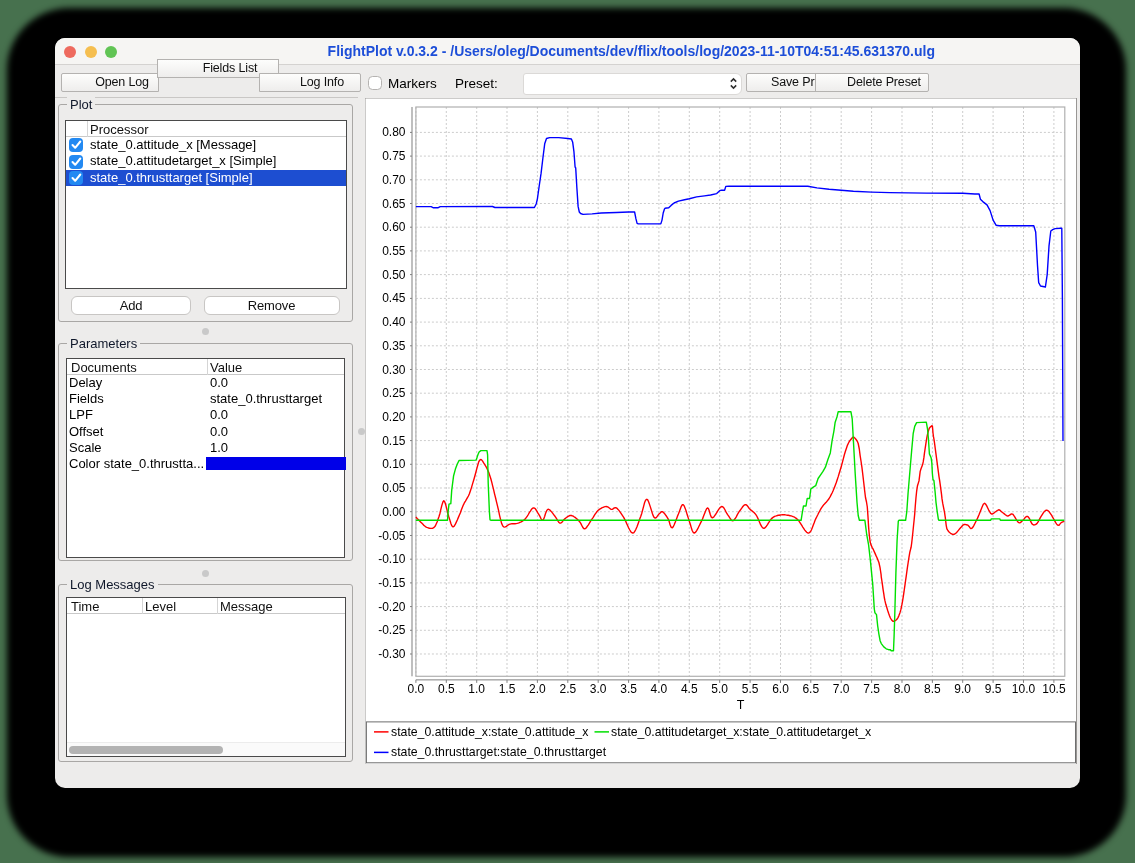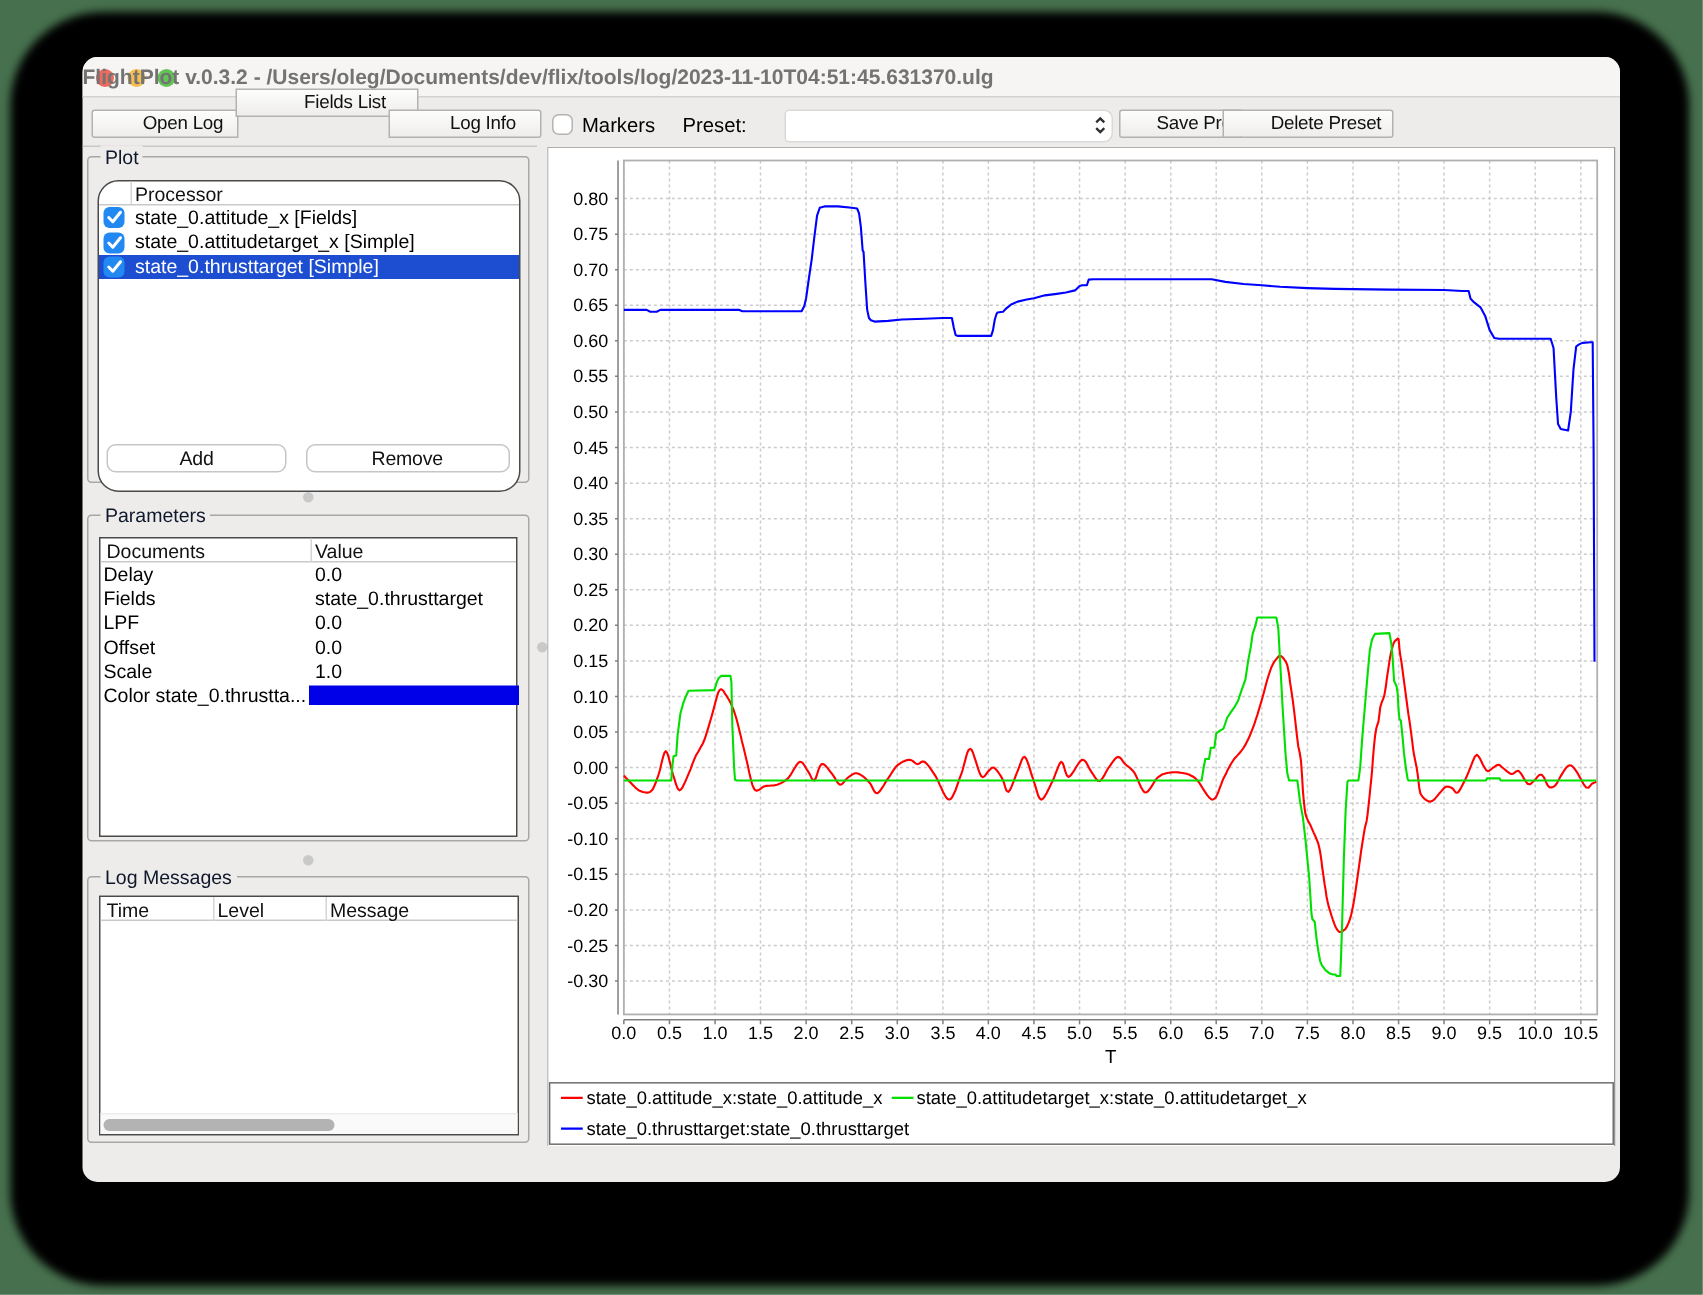--- a/index.html
+++ b/index.html
@@ -5,21 +5,21 @@
 html,body { width:1135px; height:863px; overflow:hidden; background:#47714E;
   font-family:"Liberation Sans", sans-serif; }
 #shadow { position:absolute; left:7px; top:8px; width:1119px; height:849px;
   background:#000; border-radius:62px; filter:blur(3px); }
 #win { position:absolute; left:55px; top:38px; width:1025px; height:750px;
   background:#EDECEB; border-radius:10px; overflow:hidden; }
 #titlebar { position:absolute; left:0; top:0; width:1025px; height:27px;
   background:#F6F5F3; border-bottom:1px solid #D4D2D0; }
 .tl { position:absolute; top:8px; width:12px; height:12px; border-radius:50%; }
 #title { position:absolute; left:0; top:0; width:880px; height:27px; line-height:27px;
-  text-align:left; font-size:14px; font-weight:bold; color:#737373; }
+  text-align:right; font-size:14px; font-weight:bold; color:#1d4ed8; }
 .btn { position:absolute; white-space:nowrap; height:19px; background:linear-gradient(#fdfdfc,#eeedec);
   border:1px solid #b4b2b0; font-size:12.5px; color:#111; text-align:center; line-height:17px; letter-spacing:-0.15px;padding-left:24px; }
 .rbtn { position:absolute; height:19px; background:#ffffff; border:1px solid #c8c6c4;
   border-radius:6px; font-size:13px; color:#111; text-align:center; line-height:17px; letter-spacing:-0.15px; }
 .grp { position:absolute; border:1px solid #a9a7a5; border-radius:3px; }
 .grplabel { position:absolute; top:-8px; background:#EDECEB; padding:0 3px; font-size:13px; color:#0f172a; line-height:15px; }
 .tbl { position:absolute; background:#fff; border:1px solid #4a4a4a; }
 .thead { position:absolute; left:0; top:0; right:0; height:16px; border-bottom:1px solid #c9c9c9; font-size:13px; color:#111; }
 .trow { position:absolute; left:0; right:0; height:16.2px; font-size:13px; color:#000; white-space:nowrap; }
 .ck { position:absolute; width:14px; height:14px; border-radius:4px; background:#2289f2; }
@@ -48,27 +48,27 @@
     <path d="M1.8 4.6 L4.5 1.9 L7.2 4.6" fill="none" stroke="#2e2e2e" stroke-width="1.5"></path>
     <path d="M1.8 8.4 L4.5 11.1 L7.2 8.4" fill="none" stroke="#2e2e2e" stroke-width="1.5"></path>
   </svg>
   <div class="btn" style="left:691px;top:34.5px;width:82px;border-radius:2px 0 0 2px;">Save Preset</div>
   <div class="btn" style="left:760px;top:34.5px;width:114px;border-radius:0 2px 2px 0;">Delete Preset</div>
   <div style="position:absolute;left:0px;top:58.5px;width:303px;height:1px;background:#c9c7c5;"></div>
 
   <div class="grp" style="left:3px;top:65.5px;width:295px;height:218.5px;">
     <div class="grplabel" style="left:8px;">Plot</div>
   </div>
-  <div class="tbl" style="left:10px;top:82px;width:282px;height:208px;border-radius:14px;">
+  <div class="tbl" style="left:10px;top:82px;width:282px;height:169px;">
     <div class="thead">
         <span style="position:absolute;left:24px;top:1px;">Processor</span>
       </div>
     <div class="vline" style="left:20.5px;top:0;height:16px;"></div>
     <div class="trow" style="top:16.2px;">
-        <span style="position:absolute;left:24px;top:0px;">state_0.attitude_x [Fields]</span>
+        <span style="position:absolute;left:24px;top:0px;">state_0.attitude_x [Message]</span>
       </div>
     <div class="trow" style="top:32.4px;">
         <span style="position:absolute;left:24px;top:0px;">state_0.attitudetarget_x [Simple]</span>
       </div>
     <div class="trow" style="top:48.6px;background:#1d4ed1;color:#fff;">
         <span style="position:absolute;left:24px;top:0px;">state_0.thrusttarget [Simple]</span>
       </div>
     <div class="ck" style="left:3px;top:17.3px;">
         <svg width="11" height="10" viewBox="0 0 11 10">
           <path d="M1.5 5 L4.2 7.8 L9.3 1.5" fill="none" stroke="#fff" stroke-width="2" stroke-linecap="round" stroke-linejoin="round"></path>

